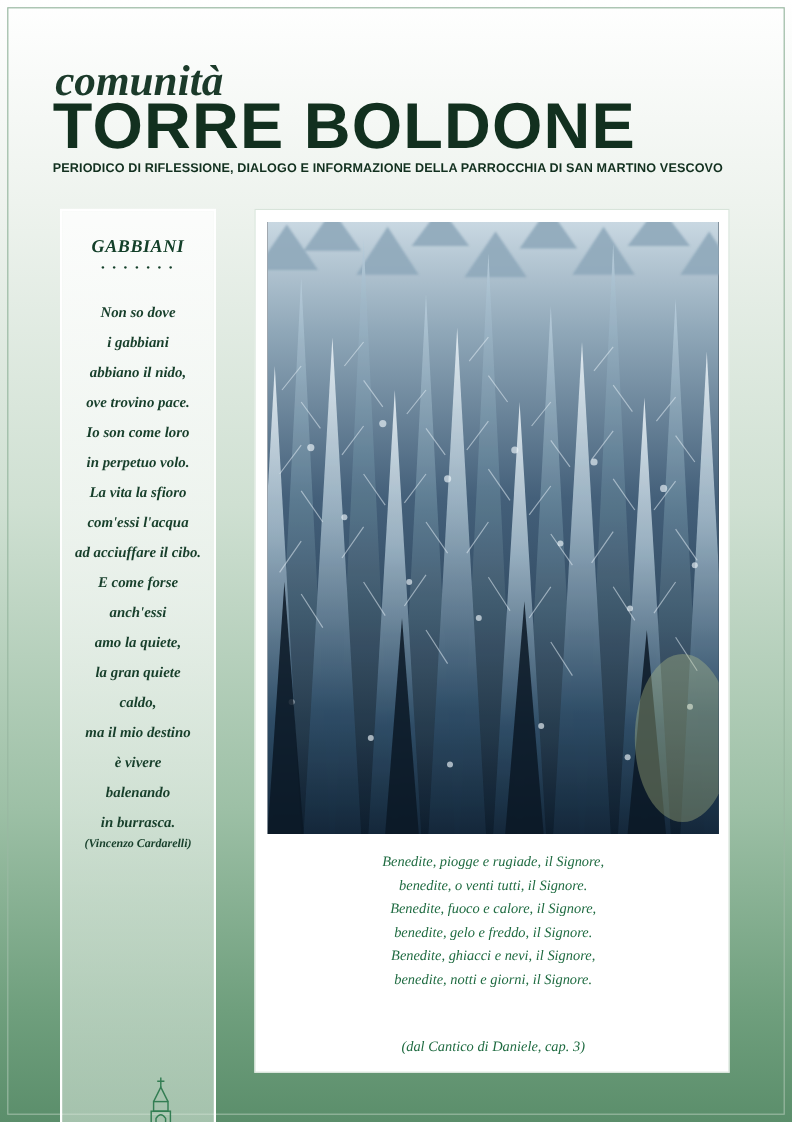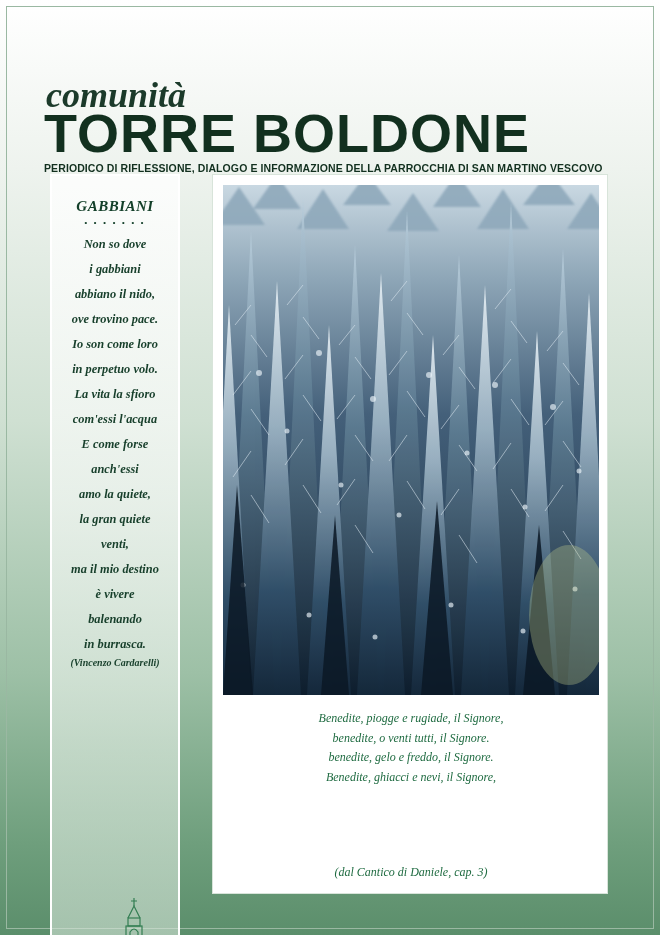--- a/index.html
+++ b/index.html
@@ -25,21 +25,20 @@
     width: 648px; height: 923px;
     box-sizing: border-box;
     border: 1px solid #9ab8a2;
   }
   
   #masthead {
     position: absolute;
     left: 0; top: 0;
     width: 660px;
     height: 165px;
-    margin-top: 28px;
   }
   #kicker {
     position: absolute;
     left: 46px;
     top: 46px;
     font-style: italic;
     font-weight: bold;
     font-size: 36px;
     color: #1b3a2a;
     letter-spacing: 0px;
@@ -95,21 +94,21 @@
     letter-spacing: 0.5px;
   }
   #poem-dots {
     text-align: center;
     font-size: 9px;
     letter-spacing: 2px;
     color: #14402a;
     margin-top: 3px;
   }
   #poem-lines {
-    margin-top: 4px;
+    margin-top: 20px;
     text-align: center;
     font-style: italic;
     font-weight: bold;
     font-size: 12.4px;
     line-height: 25px;
     color: #173f2b;
   }
   #poem-author {
     text-align: center;
     font-style: italic;
@@ -228,25 +227,26 @@
       <div id="poem-dots">• • • • • • •</div>
       <div id="poem-lines">
           <div>Non so dove</div>
           <div>i gabbiani</div>
           <div>abbiano il nido,</div>
           <div>ove trovino pace.</div>
           <div>Io son come loro</div>
           <div>in perpetuo volo.</div>
           <div>La vita la sfioro</div>
           <div>com'essi l'acqua</div>
+          <div>ad acciuffare il cibo.</div>
           <div>E come forse</div>
           <div>anch'essi</div>
           <div>amo la quiete,</div>
           <div>la gran quiete</div>
-          <div>venti,</div>
+          <div>caldo,</div>
           <div>ma il mio destino</div>
           <div>è vivere</div>
           <div>balenando</div>
           <div>in burrasca.</div>
         </div>
       <div id="poem-author">(Vincenzo Cardarelli)</div>
     </div>
     <div id="poem-date">gennaio 2013</div>
   </div>
 
@@ -357,18 +357,20 @@
 
         <g opacity="0.35">
           <ellipse cx="346" cy="430" rx="40" ry="70" fill="#b9c78a"></ellipse>
         </g>
       </svg>
     </div>
 
     <div id="verse">
         <div>Benedite, piogge e rugiade, il Signore,</div>
         <div>benedite, o venti tutti, il Signore.</div>
+        <div>Benedite, fuoco e calore, il Signore,</div>
         <div>benedite, gelo e freddo, il Signore.</div>
         <div>Benedite, ghiacci e nevi, il Signore,</div>
+        <div>benedite, notti e giorni, il Signore.</div>
       </div>
     <div id="verse-source">(dal Cantico di Daniele, cap. 3)</div>
   </div>
 </div>
 
 </body></html>

